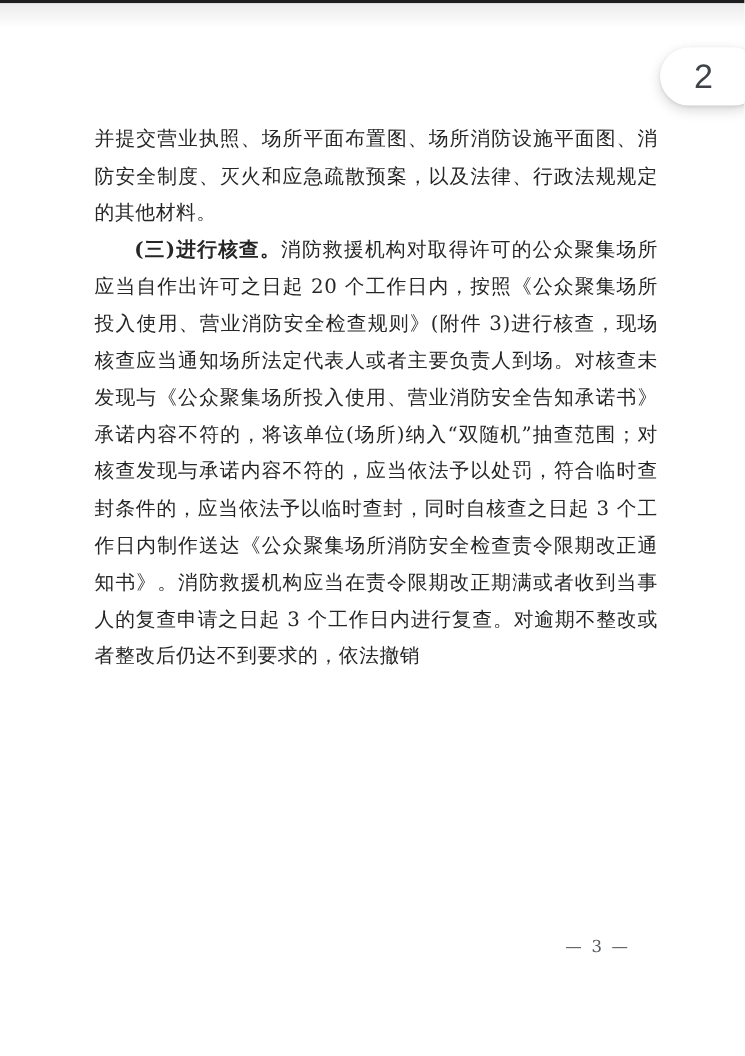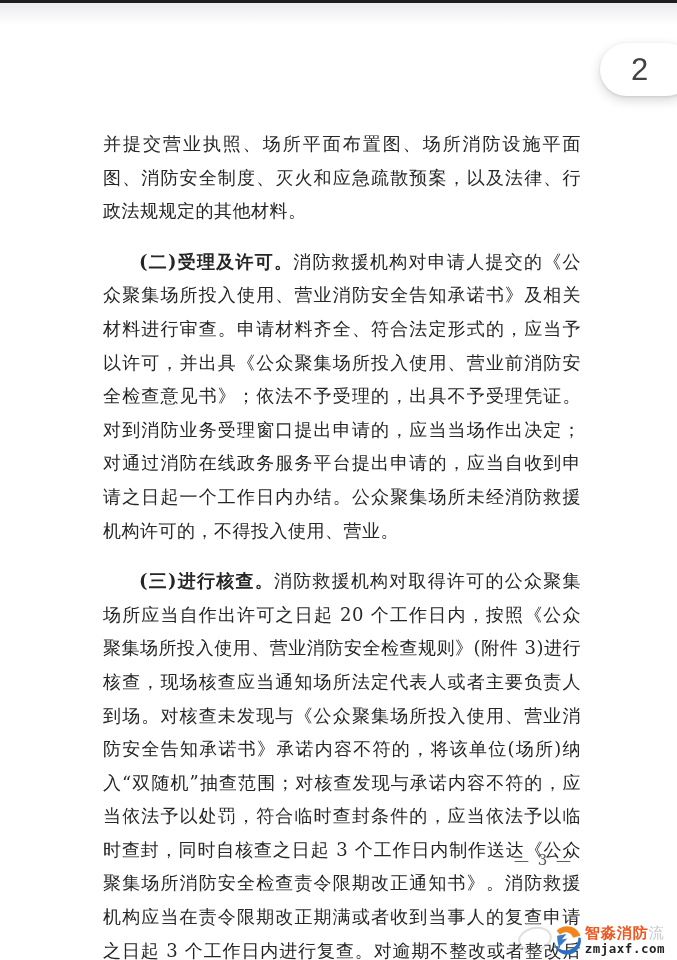--- a/index.html
+++ b/index.html
@@ -55,21 +55,21 @@
     top: 110px;
     width: 512px;
     font-size: 18px;
     line-height: 33.6px;
     letter-spacing: 0.5px;
     color: #262626;
     text-align: justify;
     text-justify: inter-character;
   }
   .doc-text p {
-    margin: 17px;
+    margin: 0;
     padding: 0;
   }
   .doc-text p.indent { text-indent: 2em; }
   .doc-text p.no-indent { text-indent: 0; }
   .para-heading { font-weight: 700; }
   
   .page-footer {
     position: absolute;
     top: 851px;
     left: 0;
@@ -136,37 +136,20 @@
 
   <div class="page-badge">
     <span class="num">2</span>
   </div>
 
   <div class="doc-text">
     <p class="no-indent">
       <span>并提交营业执照、场所平面布置图、场所消防设施平面图、消防安全制度、灭火和应急疏散预案，以及法律、行政法规规定的其他材料。</span>
     </p>
     <p class="indent">
-      <span class="para-heading">(二)受理及许可。</span><span>消防救援机构对申请人提交的《公众聚集场所投入使用、营业消防安全告知承诺书》及相关材料进行审查。申请材料齐全、符合法定形式的，应当予以许可，并出具《公众聚集场所投入使用、营业前消防安全检查意见书》；依法不予受理的，出具不予受理凭证。对到消防业务受理窗口提出申请的，应当当场作出决定；对通过消防在线政务服务平台提出申请的，应当自收到申请之日起一个工作日内办结。公众聚集场所未经消防救援机构许可的，不得投入使用、营业。</span>
-    </p>
-    <p class="indent">
       <span class="para-heading">(三)进行核查。</span><span>消防救援机构对取得许可的公众聚集场所应当自作出许可之日起 20 个工作日内，按照《公众聚集场所投入使用、营业消防安全检查规则》(附件 3)进行核查，现场核查应当通知场所法定代表人或者主要负责人到场。对核查未发现与《公众聚集场所投入使用、营业消防安全告知承诺书》承诺内容不符的，将该单位(场所)纳入“双随机”抽查范围；对核查发现与承诺内容不符的，应当依法予以处罚，符合临时查封条件的，应当依法予以临时查封，同时自核查之日起 3 个工作日内制作送达《公众聚集场所消防安全检查责令限期改正通知书》。消防救援机构应当在责令限期改正期满或者收到当事人的复查申请之日起 3 个工作日内进行复查。对逾期不整改或者整改后仍达不到要求的，依法撤销</span>
     </p>
   </div>
 
   <div class="page-footer">— 3 —</div>
 
-  <div class="brandmark">
-    <div class="ghost-stamp"></div>
-    <svg class="logo-svg" width="30" height="30" viewBox="0 0 32 32">
-      <path fill="#f2861c" d="M5 6 C9 1.5 16 0 22 2.5 C26 4.2 29 7.5 30.3 11.5 L22.5 13.5 C21.5 10.5 19 8.3 15.8 7.8 C13 7.4 10.3 8.4 8.5 10.3 Z"></path>
-      <path fill="#2a6fc1" d="M30.5 13.5 C31.8 19.5 29.3 25.8 24 29.2 C18.4 32.8 11.2 32 6.5 27.6 C3.5 24.8 1.9 21 2 17.2 C3.3 21.8 6.8 25.4 11.5 26.6 C18 28.3 24.7 24.8 27.2 18.7 C27.9 17 28.2 15.2 28.1 13.4 Z"></path>
-      <path fill="#2a6fc1" d="M5.5 11.5 L15.5 9.5 L10.5 15.5 L16.5 14.5 L7.5 23.5 C6.3 20.5 5.5 16 5.5 11.5 Z" opacity="0.92"></path>
-    </svg>
-    <div class="brand-col">
-      <div class="brand-line">
-        <span class="brand-name">智淼消防</span><span class="brand-faint">流</span>
-      </div>
-      <div class="brand-domain">zmjaxf.com</div>
-    </div>
-  </div>
 
 </div>
 
 </body></html>

